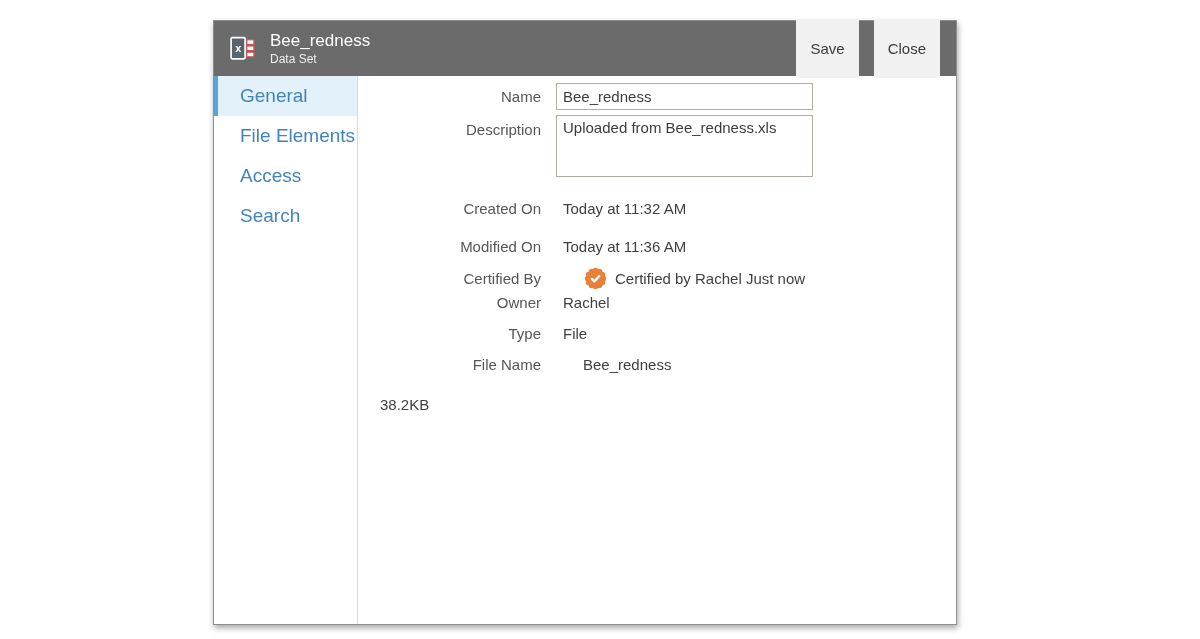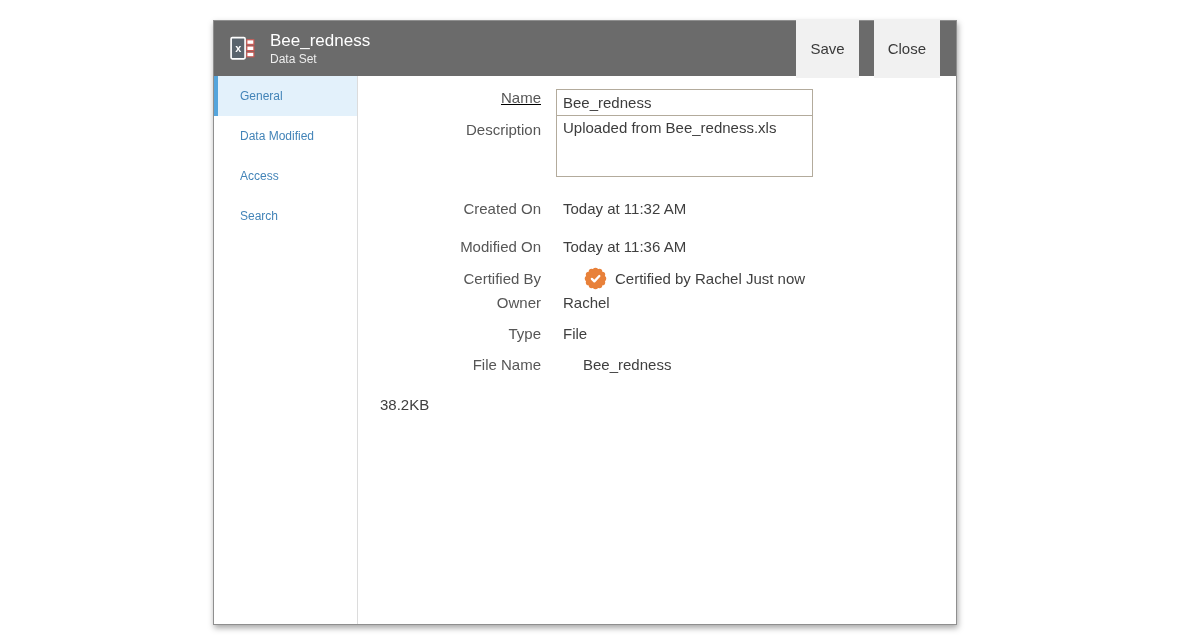--- a/index.html
+++ b/index.html
@@ -52,40 +52,40 @@
     flex-shrink: 0;
     border-right: 1px solid #dcdcdc;
   }
   .side-item {
     height: 40px;
     display: flex;
     align-items: center;
     padding-left: 22px;
     border-left: 4px solid transparent;
     color: #4384b8;
-    font-size: 12px;
+    font-size: 19px;
     cursor: pointer;
   }
   .side-item.selected {
     background: #e3f1fb;
     border-left-color: #55a5dc;
   }
   .content {
     flex: 1;
     padding-top: 13px;
   }
   .row { display: flex; }
   .row .label {
     width: 183px;
     flex-shrink: 0;
     text-align: right;
     color: #565656;
     font-size: 15px;
   }
-  .row-name { height: 14px; text-decoration: underline; }
+  .row-name { align-items: center; height: 14px; }
   .row-name .field { margin-left: 15px; }
   input.text {
     width: 257px; height: 27px;
     border: 1px solid #b3ab9c;
     font-size: 15px;
     color: #3c3c3c;
     padding: 0 6px;
     font-family: inherit;
     outline: none;
   }
@@ -151,21 +151,21 @@
     <button class="hdr-btn">Close</button>
   </div>
 
   <div class="body">
 
     <div class="sidebar">
       <div class="side-item selected">
         <span>General</span>
       </div>
       <div class="side-item">
-        <span>Data Modified</span>
+        <span>File Elements</span>
       </div>
       <div class="side-item">
         <span>Access</span>
       </div>
       <div class="side-item">
         <span>Search</span>
       </div>
     </div>
 
     <div class="content">

